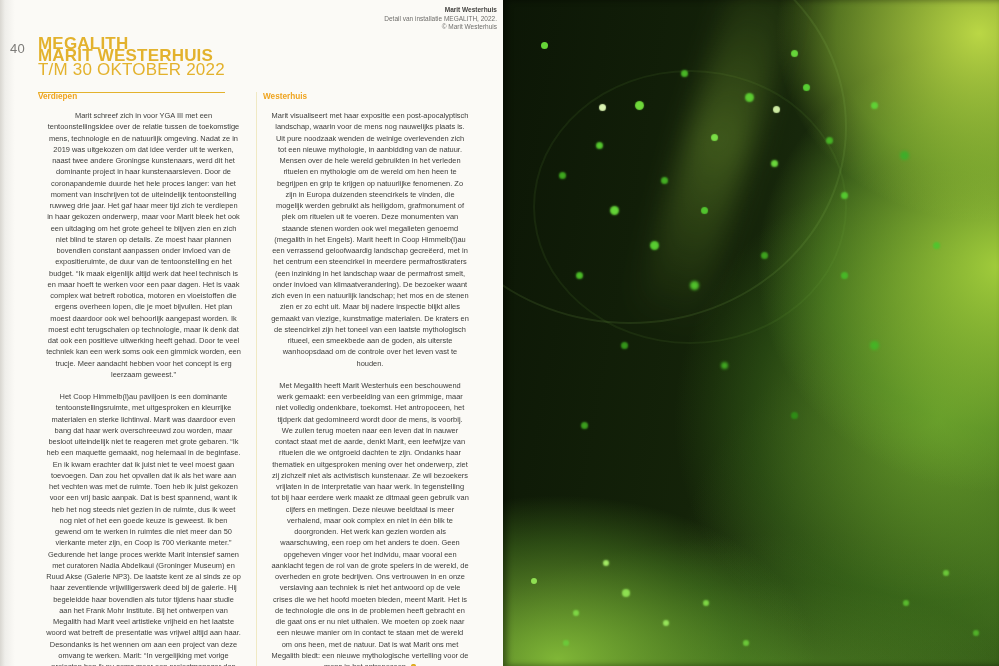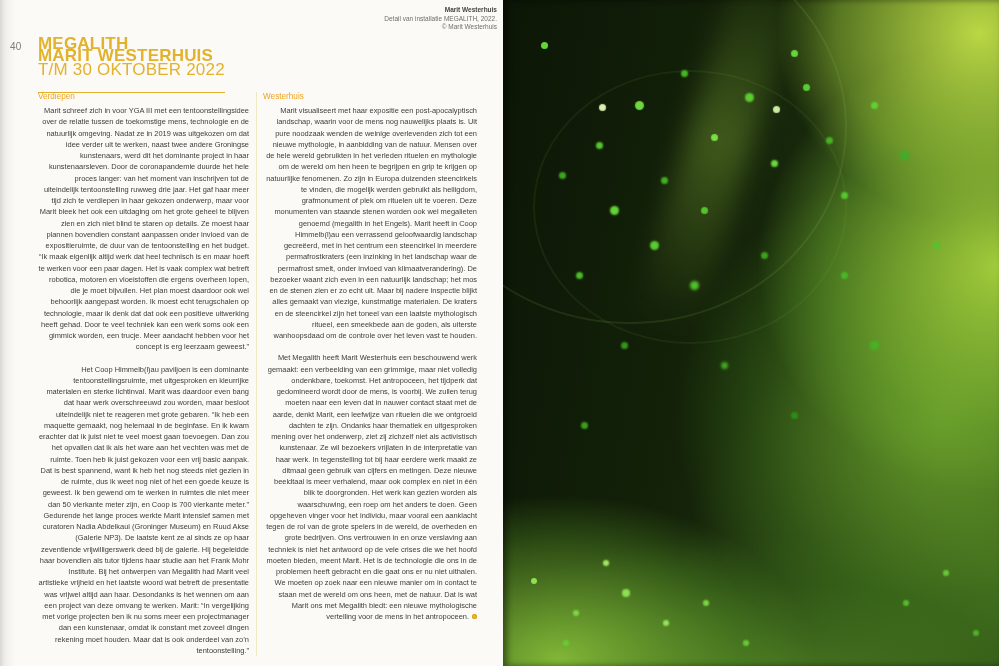--- a/index.html
+++ b/index.html
@@ -14,21 +14,21 @@
   .page-left{
     position:absolute;left:0;top:0;width:503px;height:666px;
     background:#fbfaf6;
   }
   .gutter-shadow{
     position:absolute;left:0;top:0;width:16px;height:666px;
     background:linear-gradient(90deg,#d9d7d1 0,#efeeea 5px,#fbfaf6 15px);
   }
   .page-number{
     position:absolute;left:10px;top:41px;
-    font-size:10px;color:#7c7b78;letter-spacing:.3px;
+    font-size:13px;color:#7c7b78;letter-spacing:.3px;
   }
   .title-block{position:absolute;left:38px;top:38px;color:#e3b22d;}
   .title-line{font-size:17px;font-weight:bold;line-height:11.5px;letter-spacing:.2px;}
   .title-line.light{font-weight:normal;display:inline-block;border-bottom:1.5px solid #e3b22d;padding-bottom:16px;}
 
   .photo-caption{
     position:absolute;right:6px;top:6px;text-align:right;
     font-size:6.5px;line-height:8.6px;color:#6f6e6b;
   }
   .photo-caption .cap-artist{font-weight:bold;color:#454441;}
@@ -38,25 +38,25 @@
     display:flex;align-items:stretch;
   }
   .col{width:211px;}
   .col.col2{width:214px;}
   .col-divider{
     width:1px;background:#f0e9c4;margin-left:7px;margin-right:6px;
     min-height:540px;
   }
   .col h3{
     margin:0 0 3px 0;font-size:8.2px;line-height:10px;
-    color:#efa41f;font-weight:normal;
+    color:#efa41f;font-weight:bold;
   }
   .col p{
-    margin:0;font-size:7.45px;line-height:11.25px;color:#3d3d3b;
-    text-align:right;
+    margin:8px;font-size:7.45px;line-height:11.25px;color:#3d3d3b;
+    text-align:center;
   }
   .col p + p{margin-top:11px;}
   .end-mark{
     display:inline-block;width:5px;height:5px;margin-left:3px;
     border-radius:50%;background:#e8bb3a;
     box-shadow:inset 0 0 0 1.2px #d9a716;vertical-align:baseline;
   }
 
   
   .photo{

